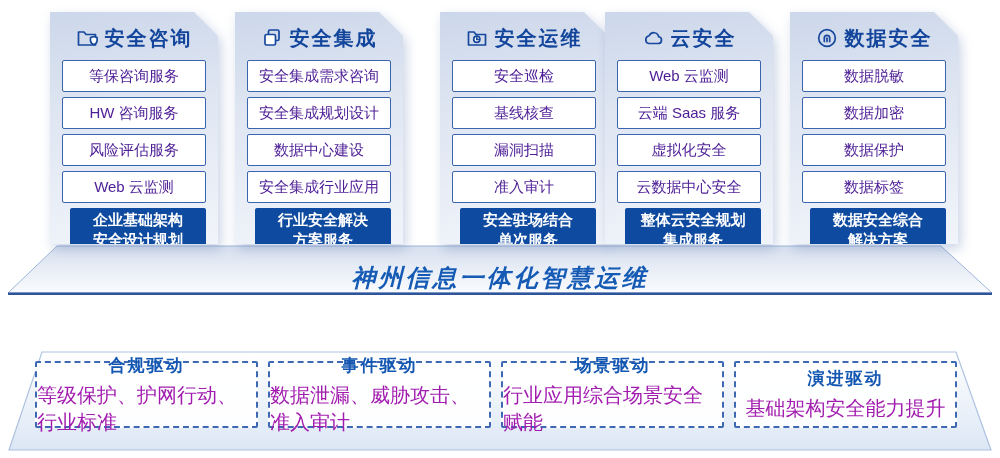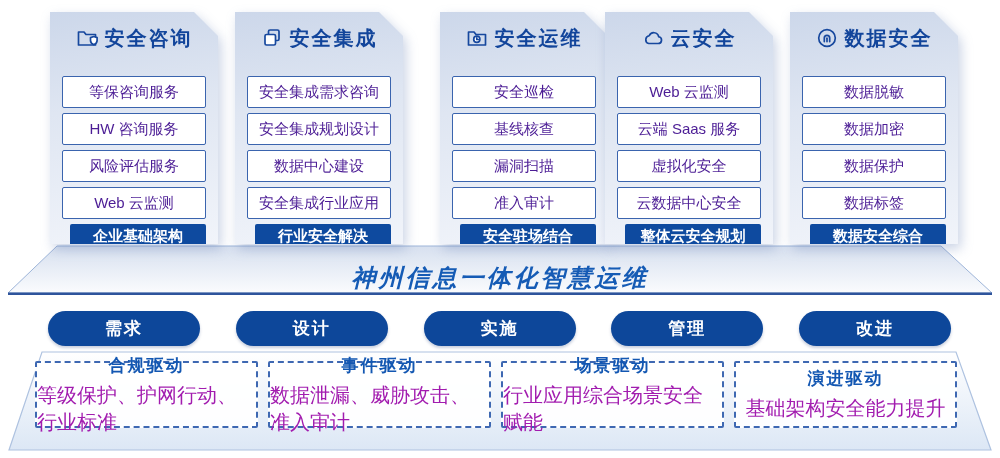--- a/index.html
+++ b/index.html
@@ -14,21 +14,21 @@
     position:absolute;top:12px;width:168px;height:232px;
     filter:drop-shadow(3px 5px 6px rgba(80,110,170,.30));
   }
   .card-inner{
     width:100%;height:100%;
     background:linear-gradient(172deg,#ccd7ea 0%,#dfe6f2 40%,#f1f4fa 100%);
     clip-path:polygon(0 0,calc(100% - 24px) 0,100% 24px,100% 100%,0 100%);
     box-sizing:border-box;padding-top:12px;
   }
   .card-header{
-    height:28px;margin-bottom:24px;display:flex;align-items:center;justify-content:center;gap:7px;
+    height:28px;margin-bottom:8px;display:flex;align-items:center;justify-content:center;gap:7px;
   }
   .card-title{font-size:20px;font-weight:bold;color:#12459b;letter-spacing:2px;}
   .icon{display:flex;align-items:center;}
   .card-item{
     height:30px;margin:0 12px 5px 12px;background:#ffffff;
     border:1px solid #3a64ae;border-radius:2px;
     display:flex;align-items:center;justify-content:center;
     font-size:15px;color:#4c1d95;
   }
   .card-footer{
@@ -187,27 +187,20 @@
       <div class="card-item">数据加密</div>
       <div class="card-item">数据保护</div>
       <div class="card-item">数据标签</div>
       <div class="card-footer">数据安全综合
 解决方案</div>
     </div>
   </div>
 
   <div class="banner-title">神州信息一体化智慧运维</div>
 
-  <div class="pill-row">
-    <div class="pill">需求</div>
-    <div class="pill">设计</div>
-    <div class="pill">实施</div>
-    <div class="pill">管理</div>
-    <div class="pill">改进</div>
-  </div>
 
   <div class="driver-row">
     <div class="driver">
       <div class="driver-title">合规驱动</div>
       <div class="driver-desc">等级保护、护网行动、行业标准</div>
     </div>
     <div class="driver">
       <div class="driver-title">事件驱动</div>
       <div class="driver-desc">数据泄漏、威胁攻击、准入审计</div>
     </div>

